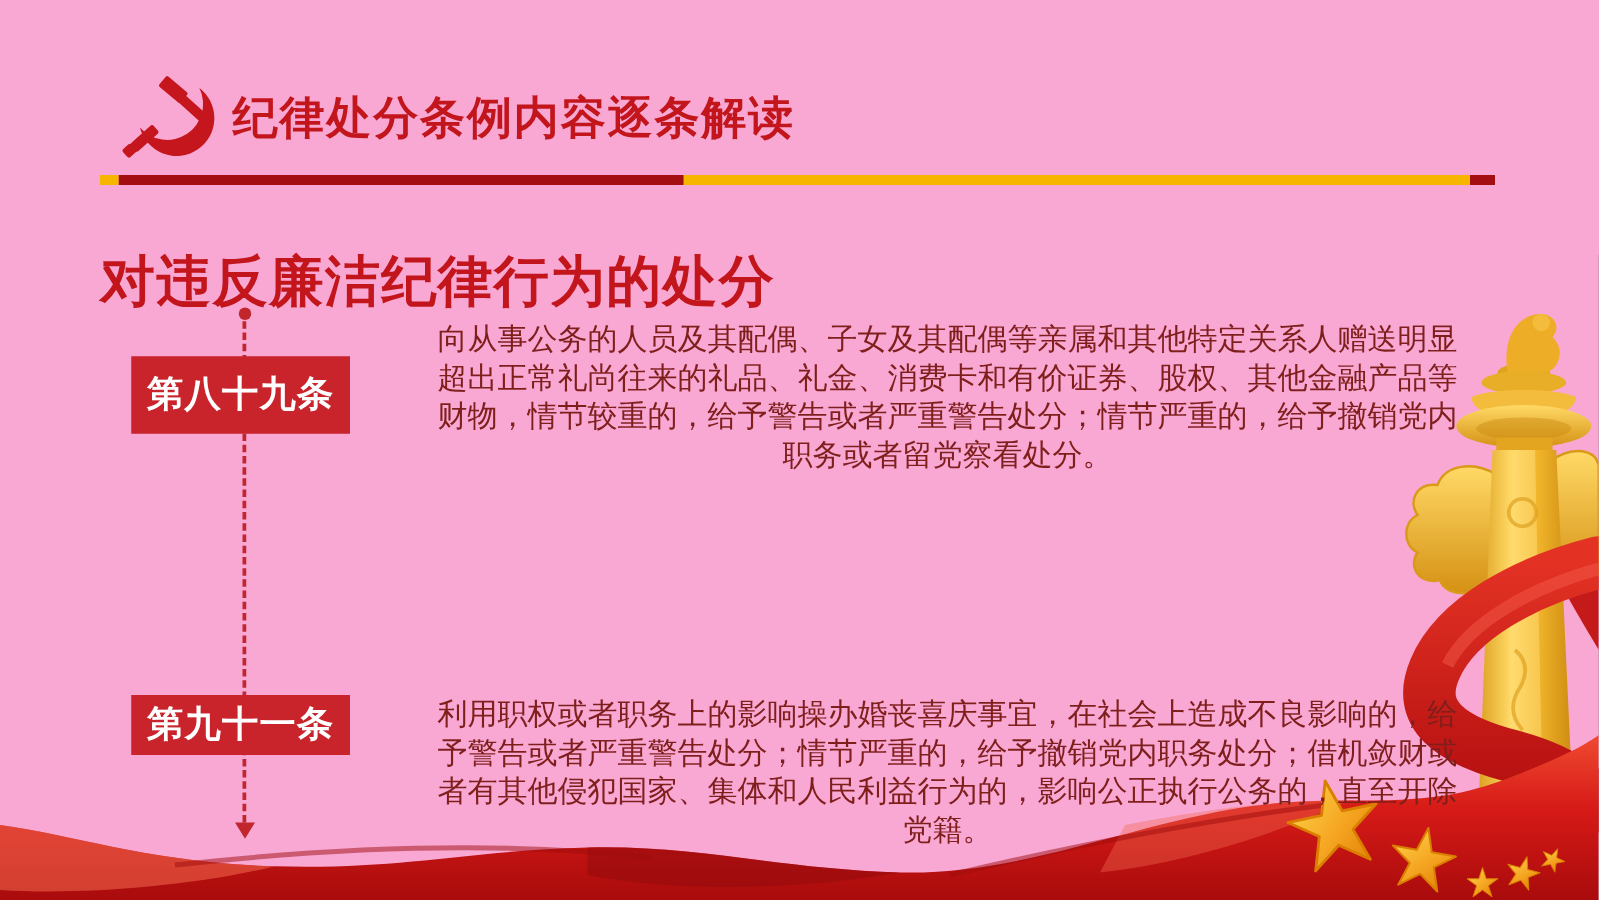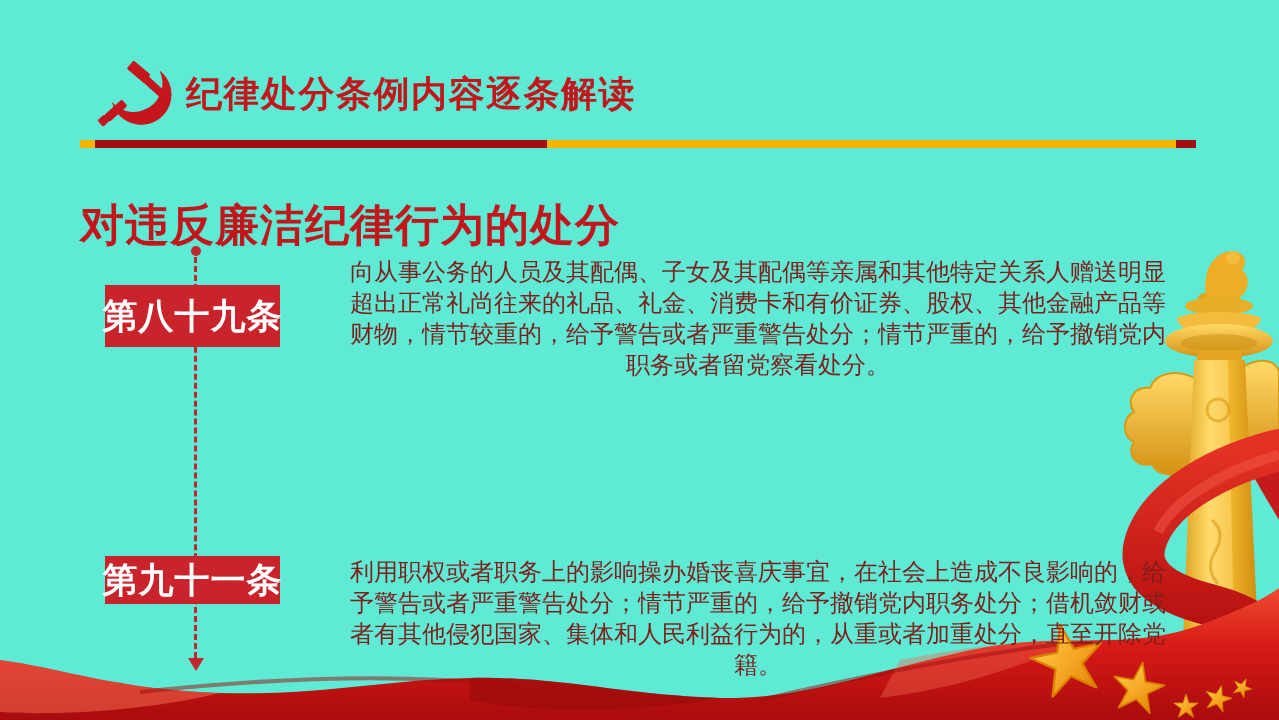--- a/index.html
+++ b/index.html
@@ -3,21 +3,21 @@
 <meta charset="utf-8">
 <style>
   html,body{margin:0;padding:0;}
   body{
     font-family:"Liberation Sans","DejaVu Sans",sans-serif;
     background:#888;
   }
   .slide{
     position:relative;
     width:1279px;height:720px;
-    background:#5eead4;
+    background:#f9a8d4;
     overflow:hidden;
     margin:0 auto;
   }
   
   .emblem{
     position:absolute;left:93px;top:56px;width:84px;height:72px;
   }
   .page-title{
     position:absolute;left:186px;top:70px;
     font-size:36px;font-weight:bold;color:#C2161C;
@@ -47,21 +47,21 @@
   .timeline-arrow{
     position:absolute;left:188px;top:658px;width:0;height:0;z-index:2;
     border-left:8px solid transparent;border-right:8px solid transparent;
     border-top:13px solid #C0262C;
   }
   
   .article-box{
     position:absolute;left:105px;width:175px;height:62px;
     background:#C9232B;color:#fff;z-index:3;
     display:flex;align-items:center;justify-content:center;
-    font-size:35px;font-weight:bold;letter-spacing:1px;white-space:nowrap;
+    font-size:29px;font-weight:bold;letter-spacing:1px;white-space:nowrap;
   }
   .box-1{top:285px;}
   .box-2{top:398px;}
   .box-3{top:556px;height:48px;}
   .article-text{
     position:absolute;left:342px;width:832px;z-index:3;
     font-size:24px;line-height:31px;color:#7E1F1C;text-align:center;
   }
   .text-1{top:256px;}
   .text-2{top:392px;}
@@ -200,16 +200,16 @@
     <p>向从事公务的人员及其配偶、子女及其配偶等亲属和其他特定关系人赠送明显超出正常礼尚往来的礼品、礼金、消费卡和有价证券、股权、其他金融产品等财物，情节较重的，给予警告或者严重警告处分；情节严重的，给予撤销党内职务或者留党察看处分。</p>
   </div>
 
   <div class="article-text text-2">
   </div>
 
   <div class="article-box box-3">
     <span>第九十一条</span>
   </div>
   <div class="article-text text-3">
-    <p>利用职权或者职务上的影响操办婚丧喜庆事宜，在社会上造成不良影响的，给予警告或者严重警告处分；情节严重的，给予撤销党内职务处分；借机敛财或者有其他侵犯国家、集体和人民利益行为的，从重或者加重处分，直至开除党籍。</p>
+    <p>利用职权或者职务上的影响操办婚丧喜庆事宜，在社会上造成不良影响的，给予警告或者严重警告处分；情节严重的，给予撤销党内职务处分；借机敛财或者有其他侵犯国家、集体和人民利益行为的，影响公正执行公务的，直至开除党籍。</p>
   </div>
 
 </div>
 
 </body></html>

